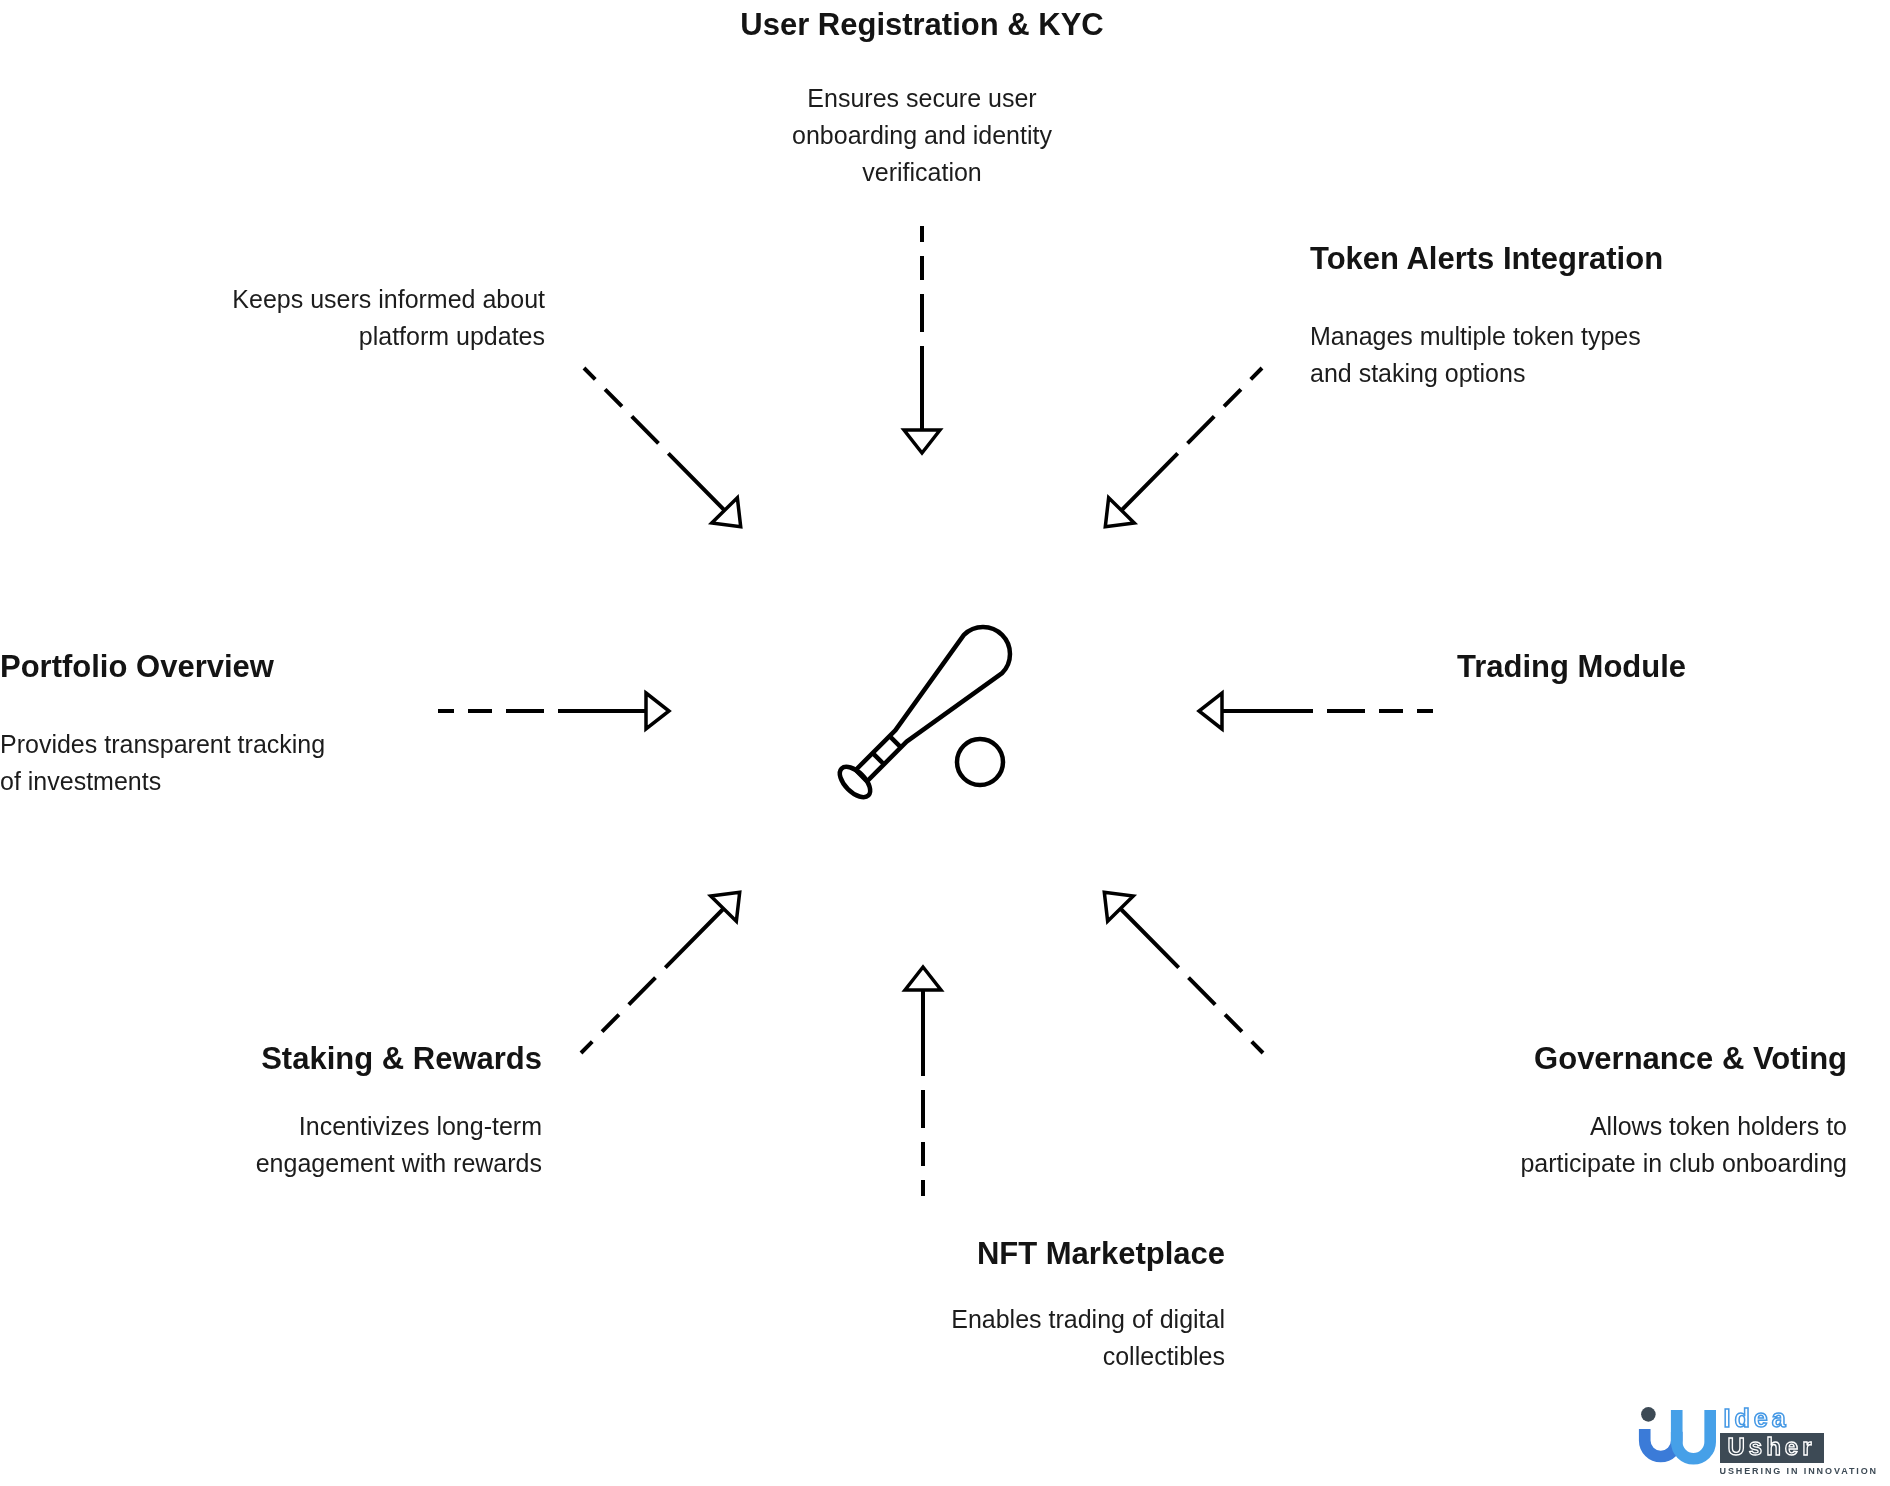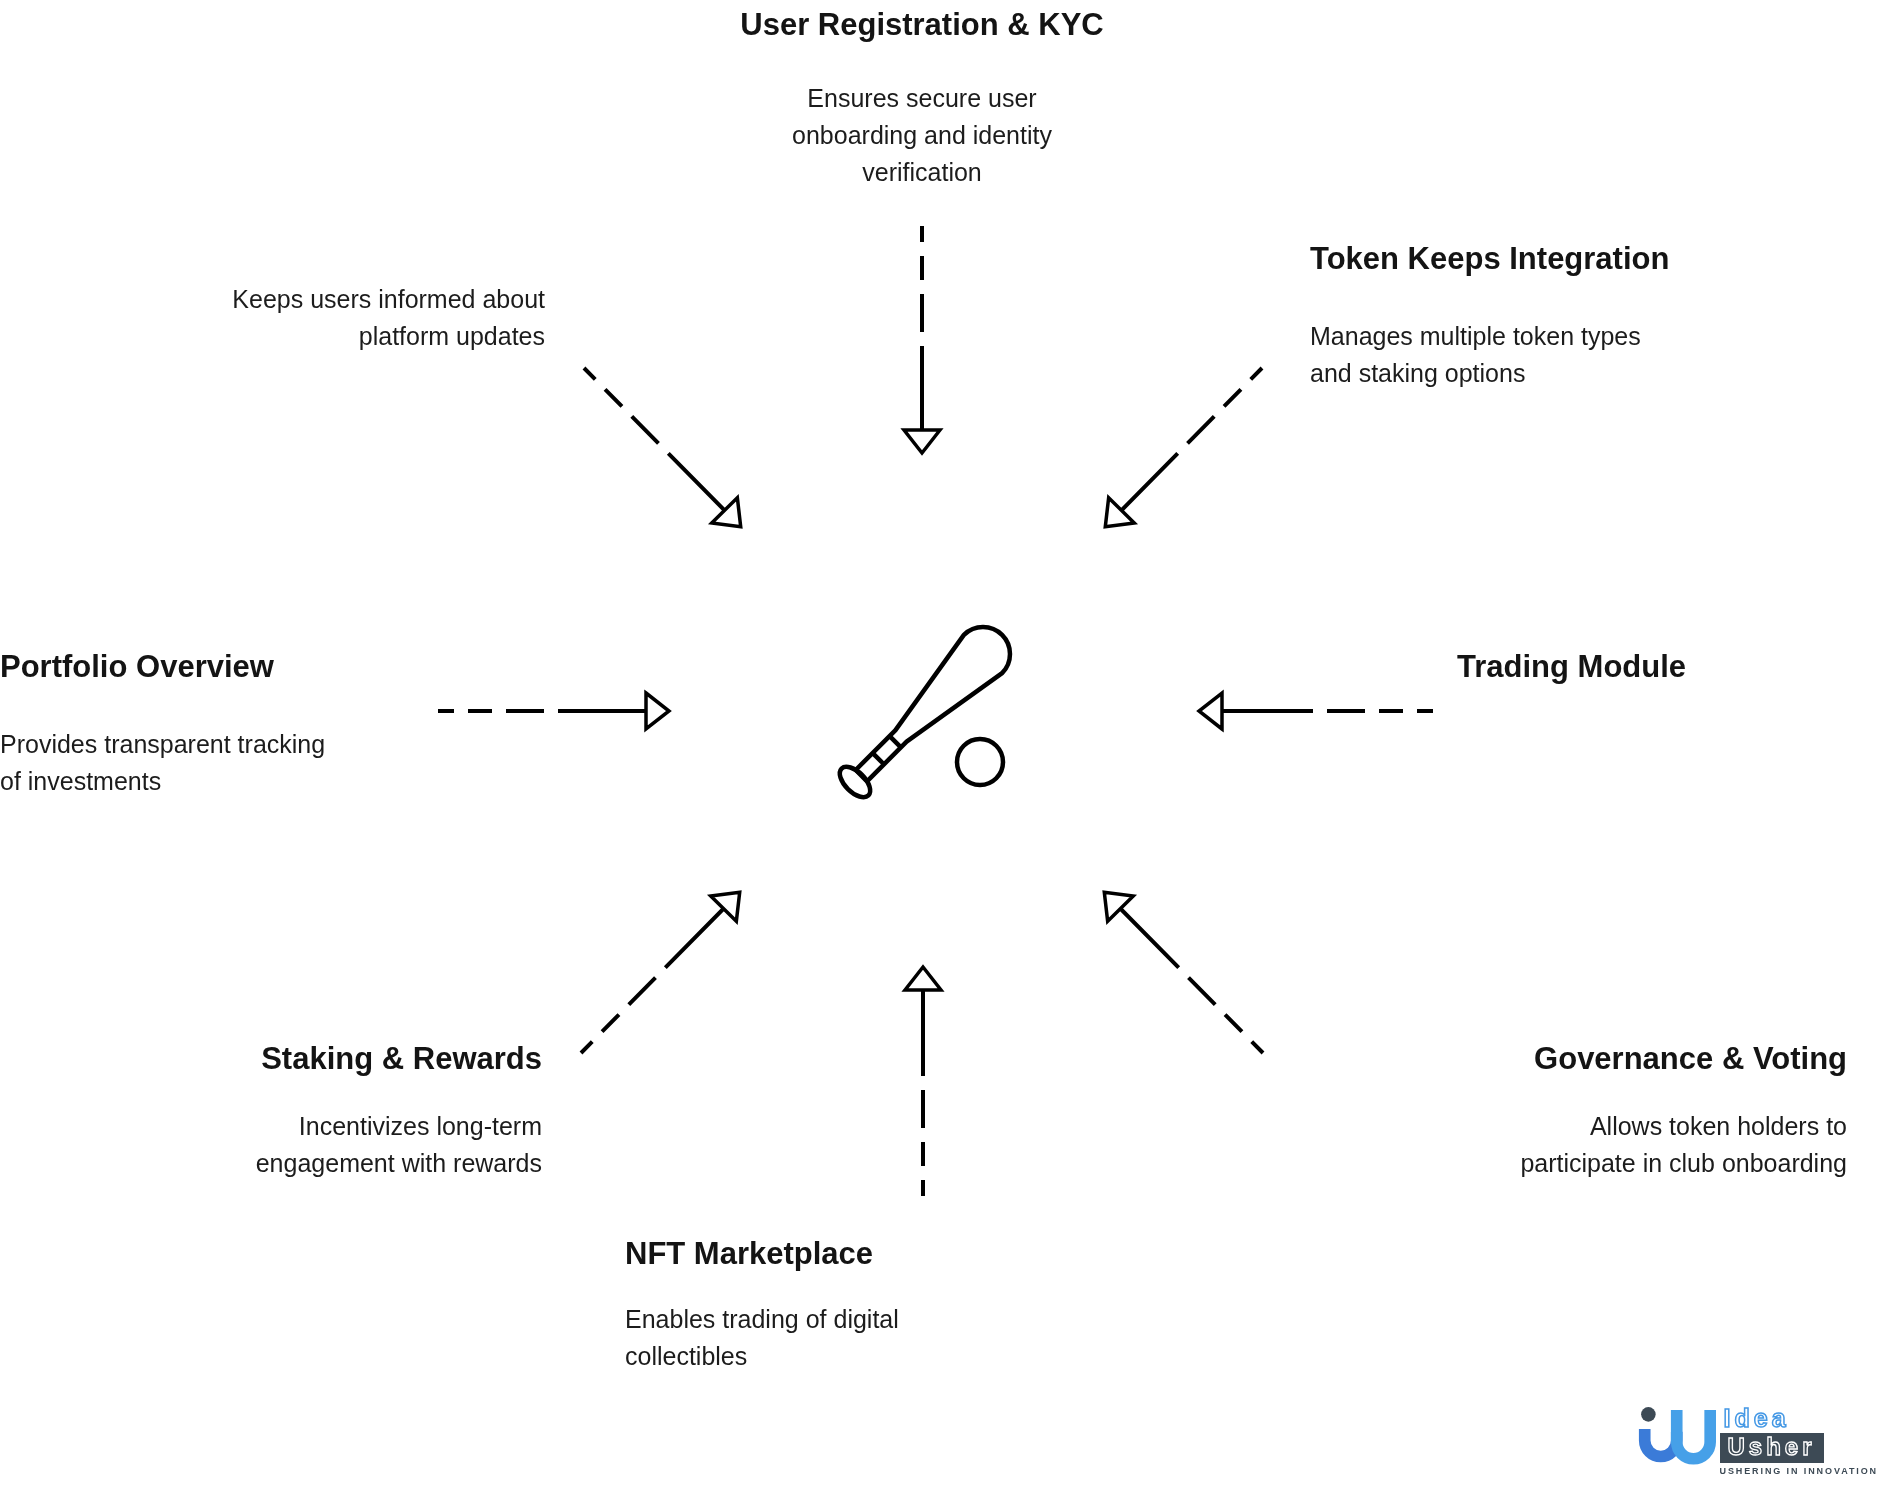--- a/index.html
+++ b/index.html
@@ -30,21 +30,21 @@
   .f-topright{left:1310px;top:240px;width:540px;text-align:left;}
   .f-topright .desc{margin-top:41px;}
   .f-left{left:0px;top:648px;width:397px;text-align:left;}
   .f-left .desc{margin-top:41px;}
   .f-right{left:1457px;top:648px;width:430px;text-align:left;}
   .f-right .desc{margin-top:41px;}
   .f-bottomleft{left:42px;top:1040px;width:500px;text-align:right;}
   .f-bottomleft .desc{margin-top:31px;}
   .f-bottomright{left:1307px;top:1040px;width:540px;text-align:right;}
   .f-bottomright .desc{margin-top:31px;}
-  .f-bottom{left:625px;top:1235px;width:600px;text-align:left;}
+  .f-bottom{left:625px;top:1235px;width:600px;text-align:right;}
   .f-bottom .desc{margin-top:29px;}
 
   .center-icon{position:absolute;left:810px;top:600px;width:230px;height:230px;}
 
   
   .logo{
     position:absolute;right:12px;bottom:0px;
     display:flex;align-items:flex-end;gap:4px;
     height:92px;
   }
@@ -121,21 +121,21 @@
   </div>
 
   <div class="feature f-topleft">
     <div class="desc">
       <div>Keeps users informed about</div>
       <div>platform updates</div>
     </div>
   </div>
 
   <div class="feature f-topright">
-    <h2>Token Keeps Integration</h2>
+    <h2>Token Alerts Integration</h2>
     <div class="desc">
       <div>Manages multiple token types</div>
       <div>and staking options</div>
     </div>
   </div>
 
   <div class="feature f-left">
     <h2>Portfolio Overview</h2>
     <div class="desc">
       <div>Provides transparent tracking</div>

